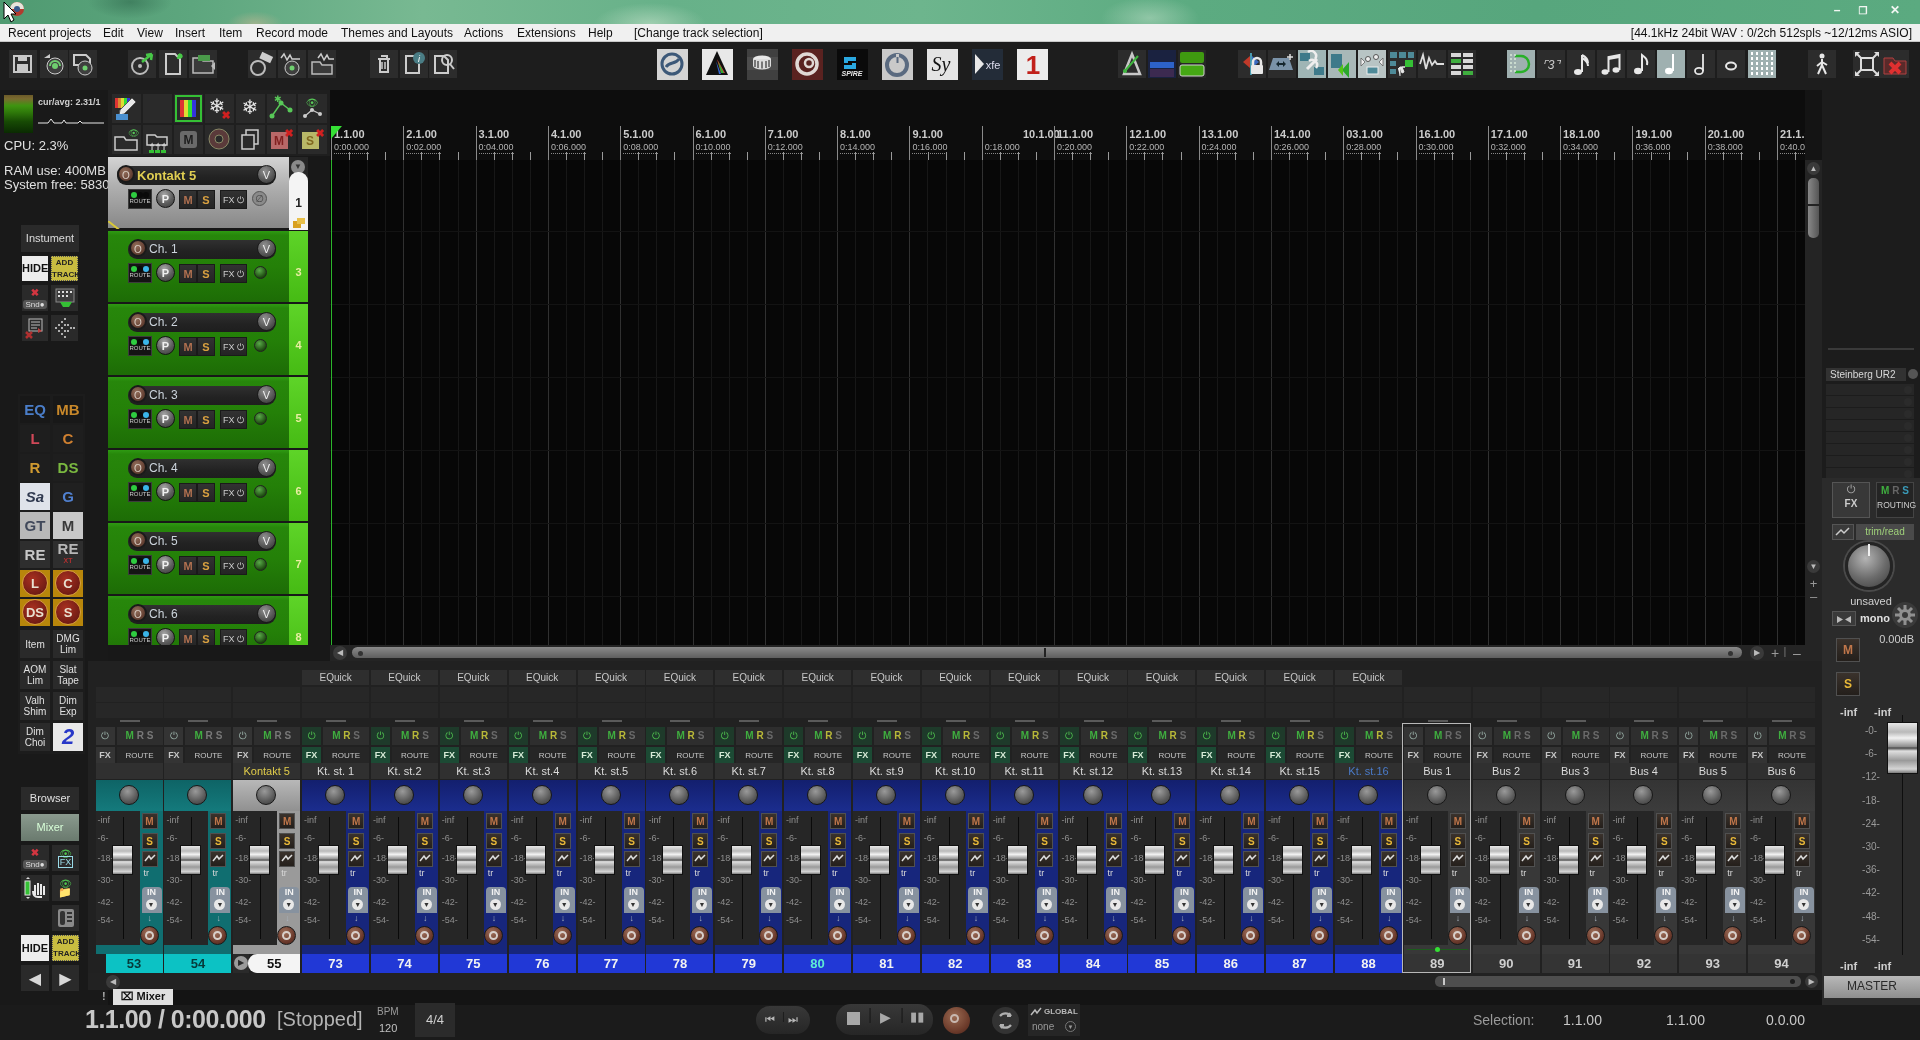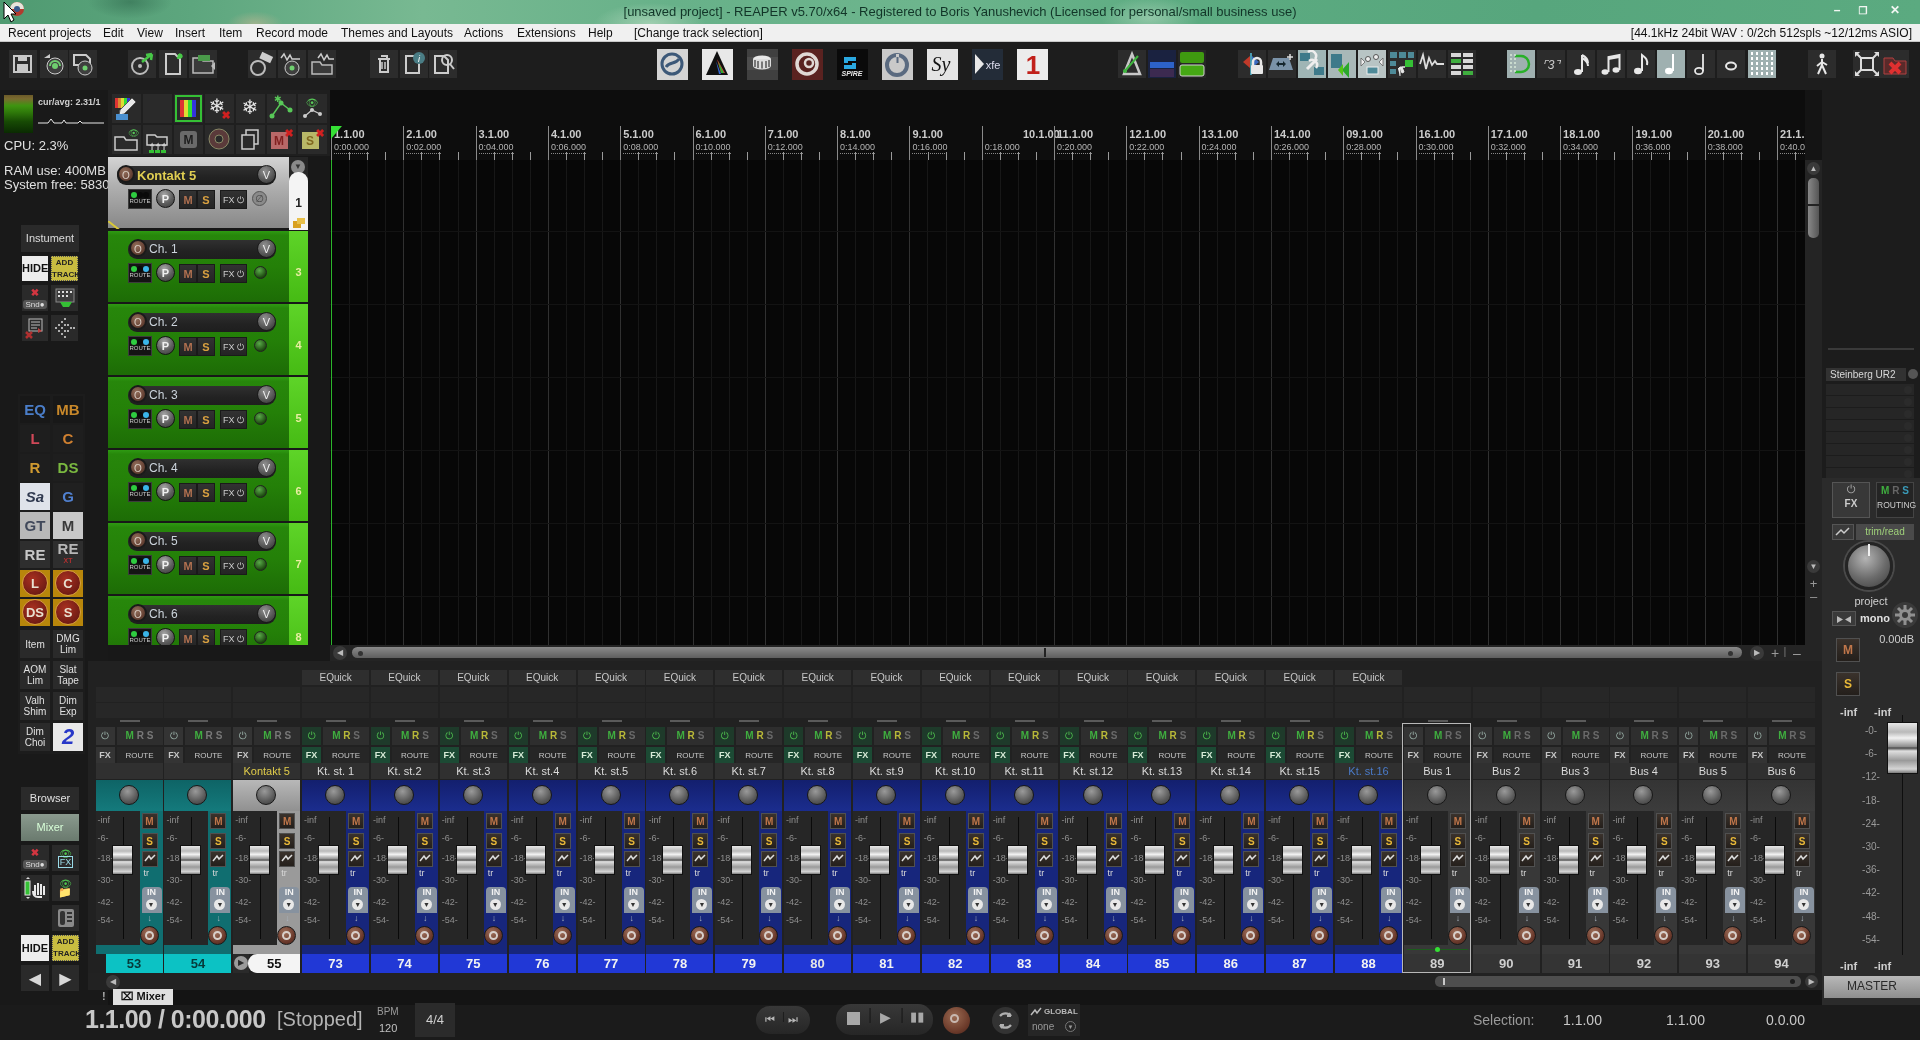--- a/index.html
+++ b/index.html
@@ -78,21 +78,20 @@
  color:#f2f2f2;font-size:9px;font-weight:bold;text-align:center}
 .recbtn{position:absolute;width:19px;height:19px;border-radius:50%;
  background:radial-gradient(circle at 40% 32%,#a0715c,#6b3a2c 60%,#4a241a);border:1px solid #191919}
 .recbtn i{position:absolute;left:4px;top:4px;width:9px;height:9px;border:2px solid #d8cfca;border-radius:50%}
 
 #master{left:1822px;top:90px;width:98px;height:915px;background:#1c1c1c}
 </style></head><body>
 <div id="root">
 
 <div id="title" class="abs">
-<div class="txt">[unsaved project] - REAPER v5.70/x64 - Registered to Boris Yanushevich (Licensed for personal/small business use)</div>
 <svg class="abs" style="left:0;top:0" width="40" height="24">
         <circle cx="17" cy="9" r="7" fill="#b23b2e"></circle>
         <path d="M10 9 a7 7 0 0 1 14 0 z" fill="#e8e4da"></path>
         <circle cx="17" cy="9" r="3" fill="#3a5a8c"></circle>
         <path d="M4 2 L4 19 L8 15 L11 22 L14 20 L11 14 L16 14 Z" fill="#fff" stroke="#000" stroke-width="1"></path>
       </svg>
 <div class="winbtn" style="left:1829px">–</div>
 <div class="winbtn" style="left:1855px;font-size:10px">❐</div>
 <div class="winbtn" style="left:1887px">✕</div>
 </div>
@@ -750,21 +749,21 @@
 <div class="btick" style="left:886.7px"></div>
 <div class="btick" style="left:904.7px"></div>
 <div class="btick" style="left:922.8px"></div>
 <div class="mline" style="left:940.9px"></div>
 <div class="mlabel" style="left:943.9px">14.1.00</div>
 <div class="mlabel2" style="left:943.9px">0:26.000</div>
 <div class="btick" style="left:959.0px"></div>
 <div class="btick" style="left:977.0px"></div>
 <div class="btick" style="left:995.1px"></div>
 <div class="mline" style="left:1013.2px"></div>
-<div class="mlabel" style="left:1016.2px">09.1.00</div>
+<div class="mlabel" style="left:1016.2px">03.1.00</div>
 <div class="mlabel2" style="left:1016.2px">0:28.000</div>
 <div class="btick" style="left:1031.3px"></div>
 <div class="btick" style="left:1049.3px"></div>
 <div class="btick" style="left:1067.4px"></div>
 <div class="mline" style="left:1085.5px"></div>
 <div class="mlabel" style="left:1088.5px">16.1.00</div>
 <div class="mlabel2" style="left:1088.5px">0:30.000</div>
 <div class="btick" style="left:1103.6px"></div>
 <div class="btick" style="left:1121.7px"></div>
 <div class="btick" style="left:1139.7px"></div>
@@ -1219,21 +1218,21 @@
 <div class="msmall" style="left:46px;top:190px"><svg width="14" height="12">
             <path d="M2 9 l4 -5 2 3 4 -4" stroke="#ddd" stroke-width="1.5" fill="none"></path>
           </svg></div>
 <div class="abs" style="left:48px;top:207px;font-size:9px;color:#d8d8d8">tr</div>
 <div class="inbtn" style="left:46px;top:226px">IN</div>
 <div class="abs" style="left:50px;top:238px;width:11px;height:11px;border-radius:50%;background:#e8e8e8;color:#333;font-size:7px;text-align:center;line-height:11px">▼</div>
 <div class="abs" style="left:52px;top:252px;color:#aab4be;font-size:9px">↓</div>
 <div class="recbtn" style="left:44px;top:265px">
           <i></i>
         </div>
-<div class="mnum" style="background:#2138d6;color:#e5e5e5">80</div>
+<div class="mnum" style="background:#2138d6;color:#5eead4">80</div>
 </div>
 <div class="strip" style="left:765.0px">
 <div class="srow" style="top:9px;height:15px;background:#2e2e2e;color:#c8c8c8;font-size:10px;text-align:center;line-height:15px">EQuick</div>
 <div class="srow" style="top:26px;height:15px;background:#272727"></div>
 <div class="srow" style="top:42px;height:15px;background:#272727"></div>
 <div class="srow" style="top:59px;height:2px;left:24px;width:20px;background:#5a5a5a"></div>
 <div class="abs" style="left:0px;top:66px;width:19px;height:18px;background:#1e3a2a;color:#4fc04f;font-size:10px;text-align:center;line-height:17px">⏻</div>
 <div class="abs" style="left:21px;top:66px;width:46px;height:18px;background:#2e2e2e;font-size:10px;font-weight:bold;text-align:center;line-height:17px"><span style="color:#3fae3f">M</span> <span style="color:#b8b838">R</span> <span style="color:#6a6a6a">S</span></div>
 <div class="abs" style="left:0px;top:86px;width:19px;height:18px;background:#1c4a34;color:#d8ecd8;font-size:9px;font-weight:bold;text-align:center;line-height:17px">FX</div>
 <div class="abs" style="left:21px;top:86px;width:46px;height:18px;background:#262626;color:#c8c8c8;font-size:8px;text-align:center;line-height:17px">ROUTE</div>
@@ -1767,21 +1766,21 @@
 <div class="abs" style="left:54px;top:392px;width:38px;height:36px;background:#242424;border:1px solid #444;color:#bbb;text-align:center">
         <div style="font-size:10px;font-weight:bold;margin-top:2px"><span style="color:#3fae3f">M</span> <span style="color:#666">R</span> <span style="color:#3a9ab8">S</span></div>
         <div style="font-size:8.5px;margin-top:4px;color:#ccc">ROUTING</div>
       </div>
 <div class="abs" style="left:10px;top:434px;width:22px;height:16px;background:#3a3a3a;border:1px solid #555"><svg width="20" height="14">
           <path d="M3 10 l5 -5 3 3 5 -5" stroke="#ccc" stroke-width="1.5" fill="none"></path>
         </svg></div>
 <div class="abs" style="left:34px;top:434px;width:58px;height:16px;background:#4a4a4a;color:#9fd07a;font-size:10px;text-align:center;line-height:15px">trim/read</div>
 <div class="abs" style="left:23px;top:452px;width:48px;height:48px;border-radius:50%;background:radial-gradient(circle at 42% 32%,#b4b4b4,#6a6a6a 55%,#3c3c3c);border:3px solid #242424;box-shadow:0 0 0 2px #4a4a4a"></div>
 <div class="abs" style="left:46px;top:454px;width:2px;height:12px;background:#f0f0f0"></div>
-<div class="abs" style="left:0;top:505px;width:98px;text-align:center;font-size:11px;color:#d0d0d0">project</div>
+<div class="abs" style="left:0;top:505px;width:98px;text-align:center;font-size:11px;color:#d0d0d0">unsaved</div>
 <div class="abs" style="left:10px;top:521px;width:24px;height:15px;background:#3a3a3a;border:1px solid #555"><svg width="22" height="13">
           <path d="M4 3 l6 3.5 -6 3.5z M18 3 l-6 3.5 6 3.5z" fill="#bbb"></path>
         </svg></div>
 <div class="abs" style="left:38px;top:522px;font-size:11px;font-weight:bold;color:#e0e0e0">mono</div>
 <div class="abs" style="left:70px;top:512px;width:26px;height:26px;border-radius:50%;background:#3a3a3a"><svg width="26" height="26">
           <g fill="#909090">
             <circle cx="13" cy="13" r="6"></circle>
             <g stroke="#909090" stroke-width="3">
               <path d="M13 3 v5 M13 18 v5 M3 13 h5 M18 13 h5 M6 6 l3.5 3.5 M16.5 16.5 l3.5 3.5 M20 6 l-3.5 3.5 M9.5 16.5 L6 20"></path>
             </g>

